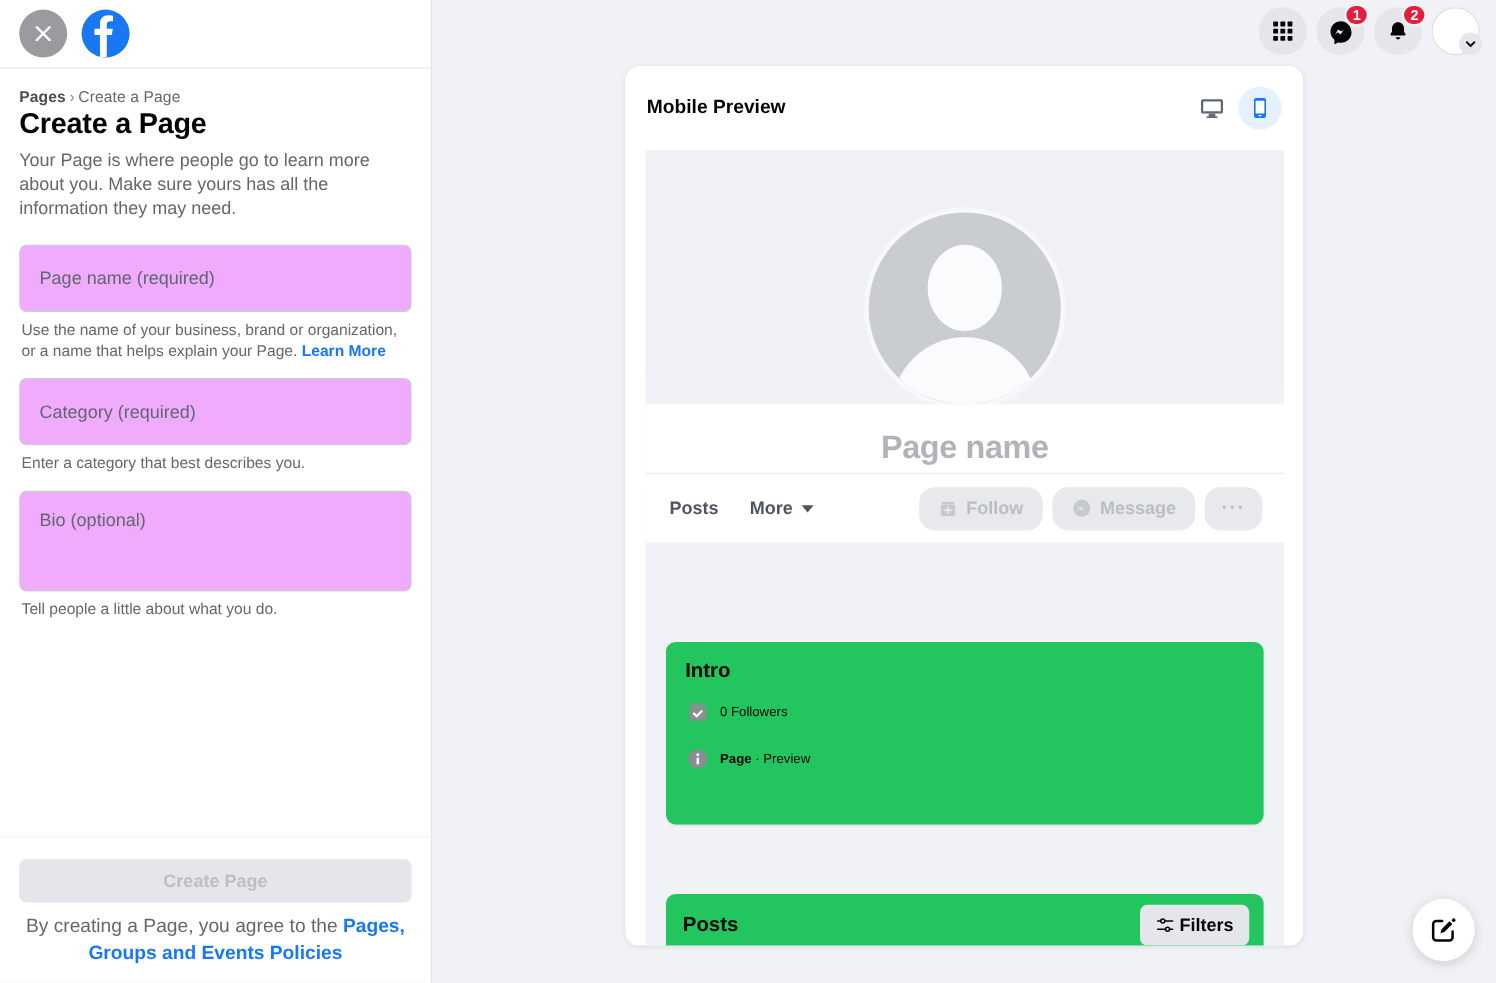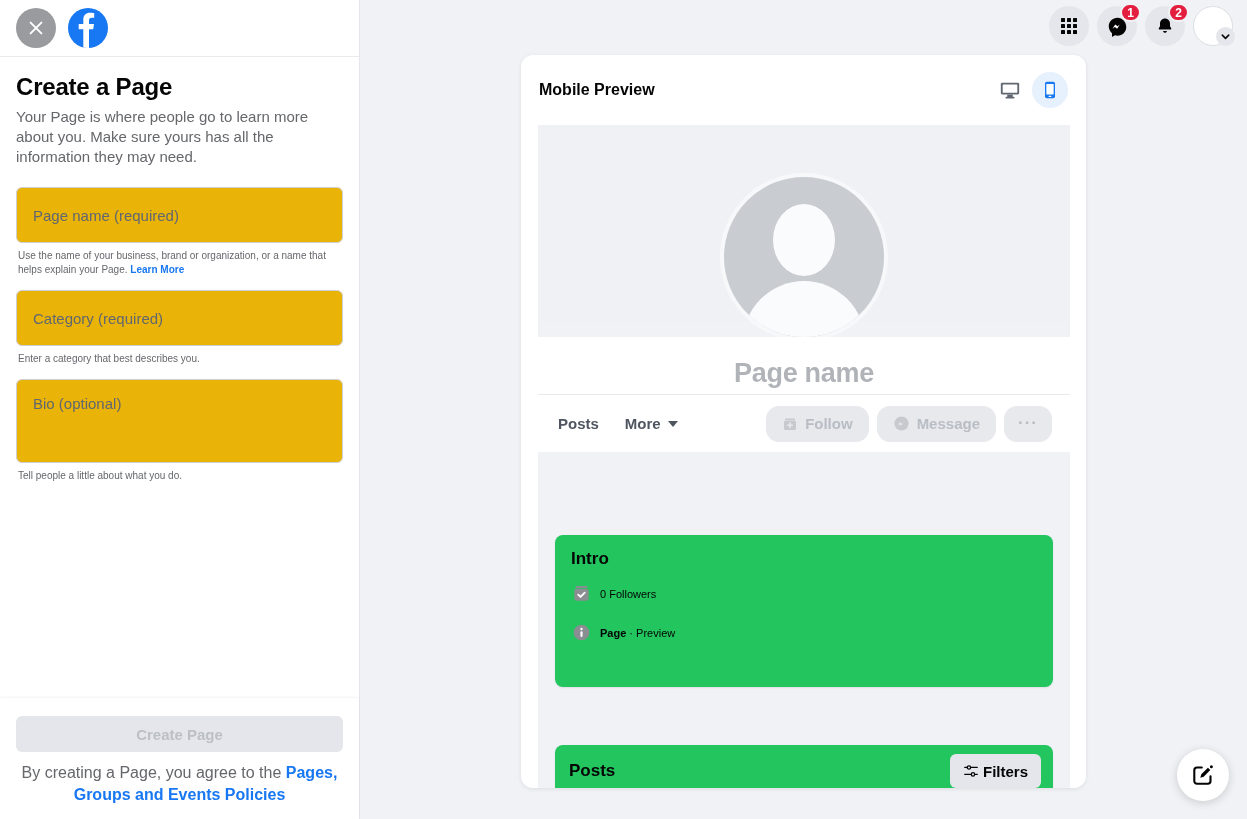--- a/index.html
+++ b/index.html
@@ -58,34 +58,34 @@
     font-size: 15px; color: #65676b; line-height: 1.34;
     margin: 4px 0 20px 0; max-width: 316px;
   }
 
   .field { position: relative; margin-bottom: 6px; }
   .field input.txt,
   .field textarea.txt {
     width: 100%;
     border: 1px solid #ccced2;
     border-radius: 6px;
-    background: #eab308;
+    background: #f0abfc;
     font-family: "Liberation Sans", sans-serif;
     font-size: 15px;
     color: #050505;
     outline: none;
     display: block;
     resize: none;
   }
   .field input.txt { height: 56px; padding: 0 16px; }
   .field textarea.txt { height: 84px; padding: 14px 16px; line-height: 1.3; }
   .field input.txt::placeholder,
   .field textarea.txt::placeholder { color: #606770; }
   .helper {
-    font-size: 10px; color: #65676b; line-height: 1.34;
+    font-size: 13px; color: #65676b; line-height: 1.34;
     margin: 0 0 14px 2px; max-width: 332px;
   }
   .helper a, .link { color: #1877f2; text-decoration: none; font-weight: 600; }
 
   .sidebar-footer {
     position: absolute; left: 0; bottom: 0; width: 359px;
     padding: 18px 16px 14px 16px;
     background: #ffffff;
     box-shadow: 0 -1px 2px rgba(0,0,0,0.05);
   }
@@ -285,20 +285,23 @@
       </button>
       <div class="fb-logo">
         <svg width="40" height="40" viewBox="0 0 40 40">
           <path d="M25.2 21.2 L26 15.9 L21 15.9 L21 12.5 C21 11.1 21.7 9.7 23.9 9.7 L26.2 9.7 L26.2 5.2 C26.2 5.2 24.1 4.8 22.1 4.8 C18 4.8 15.3 7.3 15.3 11.9 L15.3 15.9 L10.7 15.9 L10.7 21.2 L15.3 21.2 L15.3 40 L21 40 L21 21.2 Z" fill="#ffffff"></path>
         </svg>
       </div>
     </div>
 
     <div class="sidebar-body">
 
+      <div class="breadcrumb">
+        <span class="crumb-root">Pages</span><span class="crumb-sep">›</span><span>Create a Page</span>
+      </div>
 
       <h1 class="page-title">Create a Page</h1>
       <p class="page-desc">Your Page is where people go to learn more about you. Make sure yours has all the information they may need.</p>
 
       <div class="field">
         <input class="txt" type="text" placeholder="Page name (required)" style="">
       </div>
       <p class="helper">
         <span>Use the name of your business, brand or organization, or a name that helps explain your Page.</span>
         <a href="#">Learn More</a>

